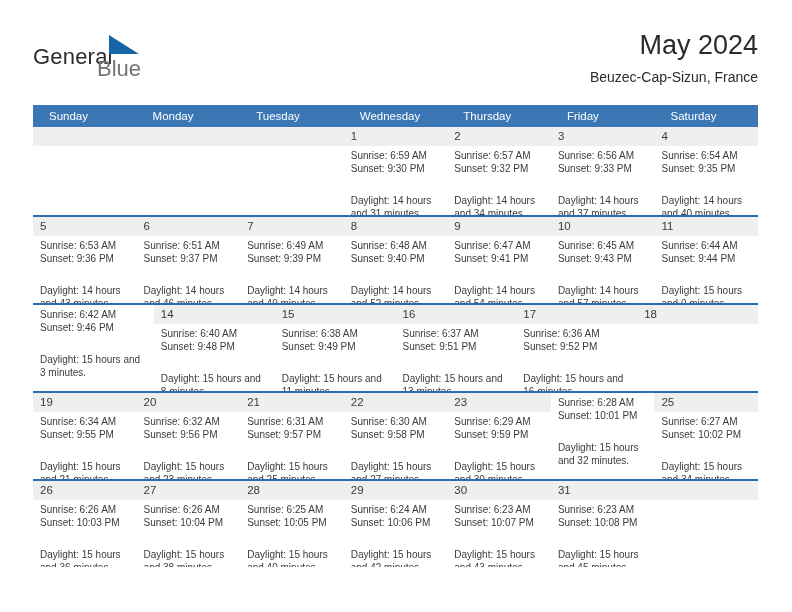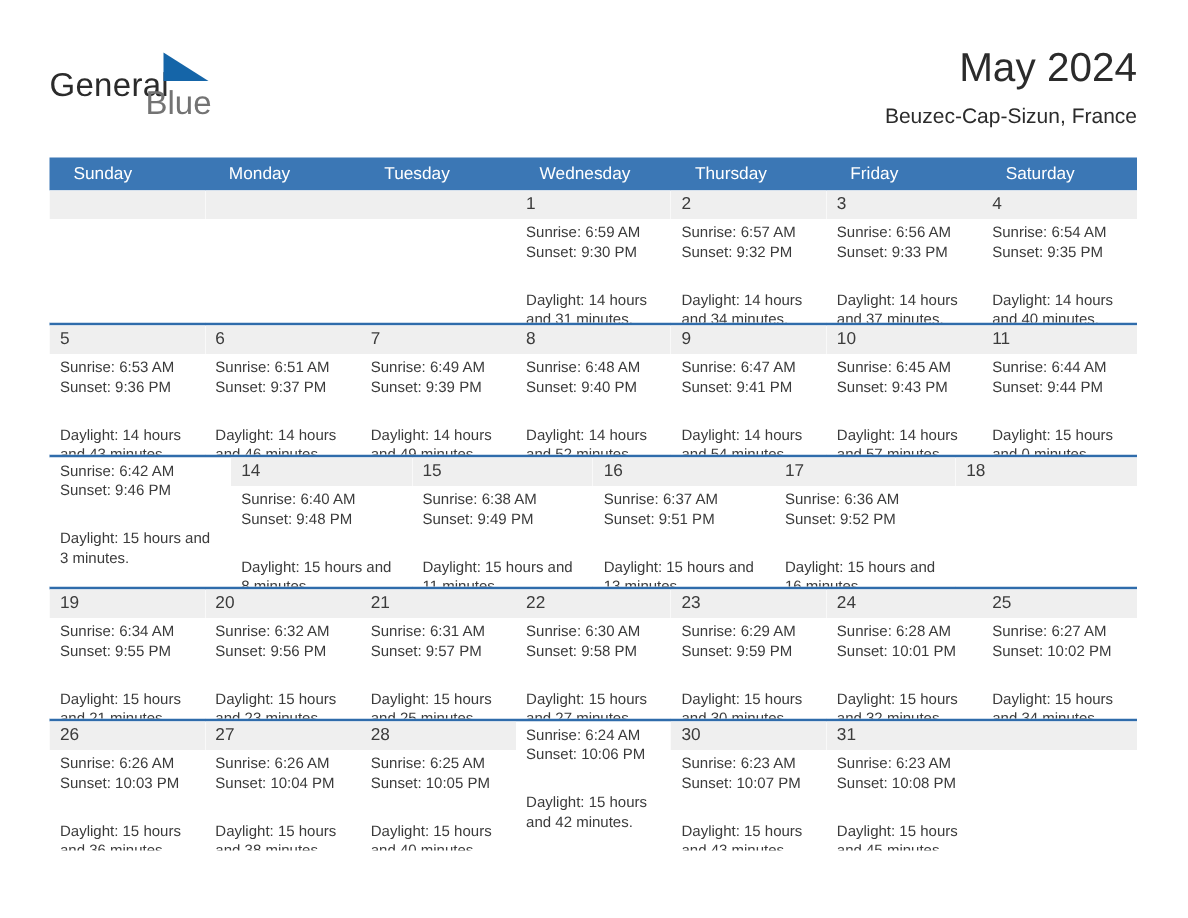--- a/index.html
+++ b/index.html
@@ -408,23 +408,20 @@
             <div class="day-num-band">
               <span class="day-num">23</span>
             </div>
             <div class="day-info">
               <div>Sunrise: 6:29 AM</div>
               <div>Sunset: 9:59 PM</div>
               <div class="daylight-line">Daylight: 15 hours and 30 minutes.</div>
             </div>
           </div>
           <div class="day-cell">
-            <div class="day-num-band">
-              <span class="day-num">24</span>
-            </div>
             <div class="day-info">
               <div>Sunrise: 6:28 AM</div>
               <div>Sunset: 10:01 PM</div>
               <div class="daylight-line">Daylight: 15 hours and 32 minutes.</div>
             </div>
           </div>
           <div class="day-cell">
             <div class="day-num-band">
               <span class="day-num">25</span>
             </div>
@@ -460,20 +457,23 @@
             <div class="day-num-band">
               <span class="day-num">28</span>
             </div>
             <div class="day-info">
               <div>Sunrise: 6:25 AM</div>
               <div>Sunset: 10:05 PM</div>
               <div class="daylight-line">Daylight: 15 hours and 40 minutes.</div>
             </div>
           </div>
           <div class="day-cell">
+            <div class="day-num-band">
+              <span class="day-num">29</span>
+            </div>
             <div class="day-info">
               <div>Sunrise: 6:24 AM</div>
               <div>Sunset: 10:06 PM</div>
               <div class="daylight-line">Daylight: 15 hours and 42 minutes.</div>
             </div>
           </div>
           <div class="day-cell">
             <div class="day-num-band">
               <span class="day-num">30</span>
             </div>

